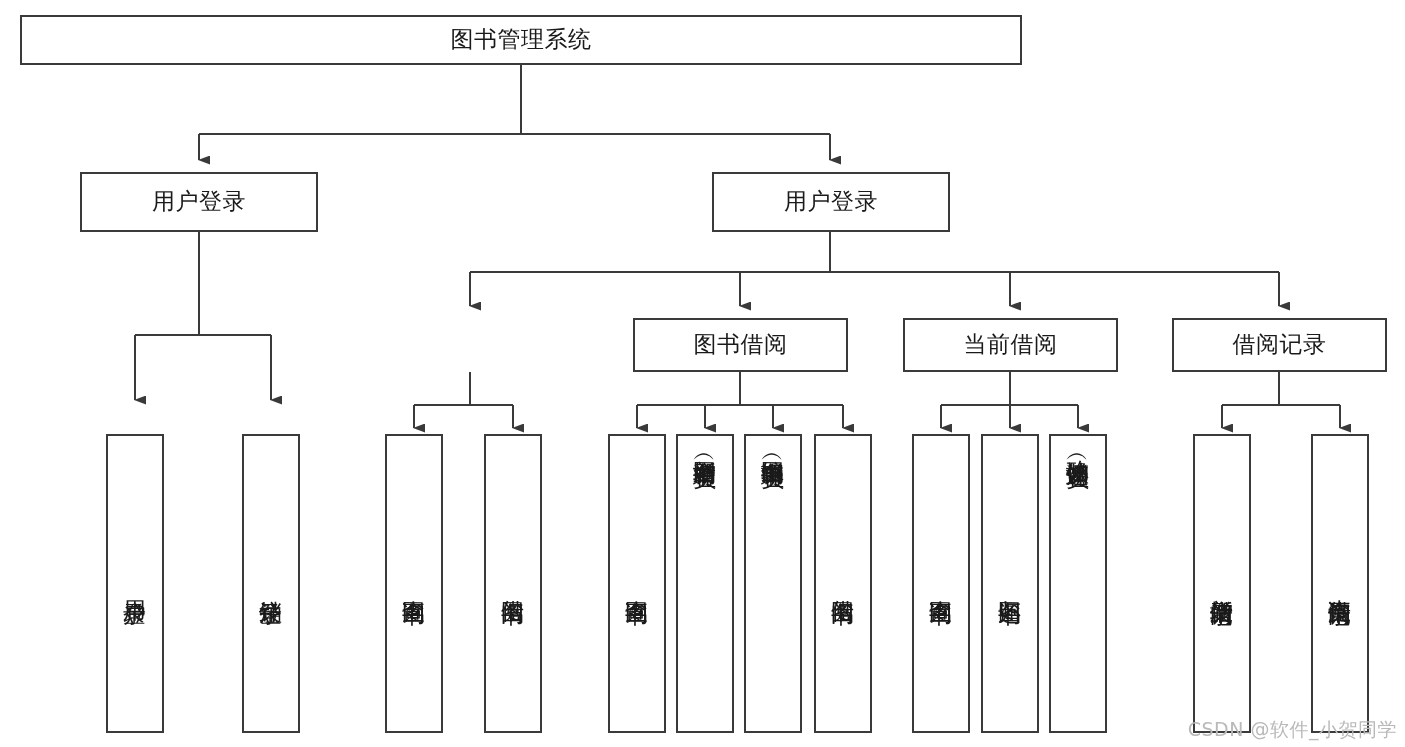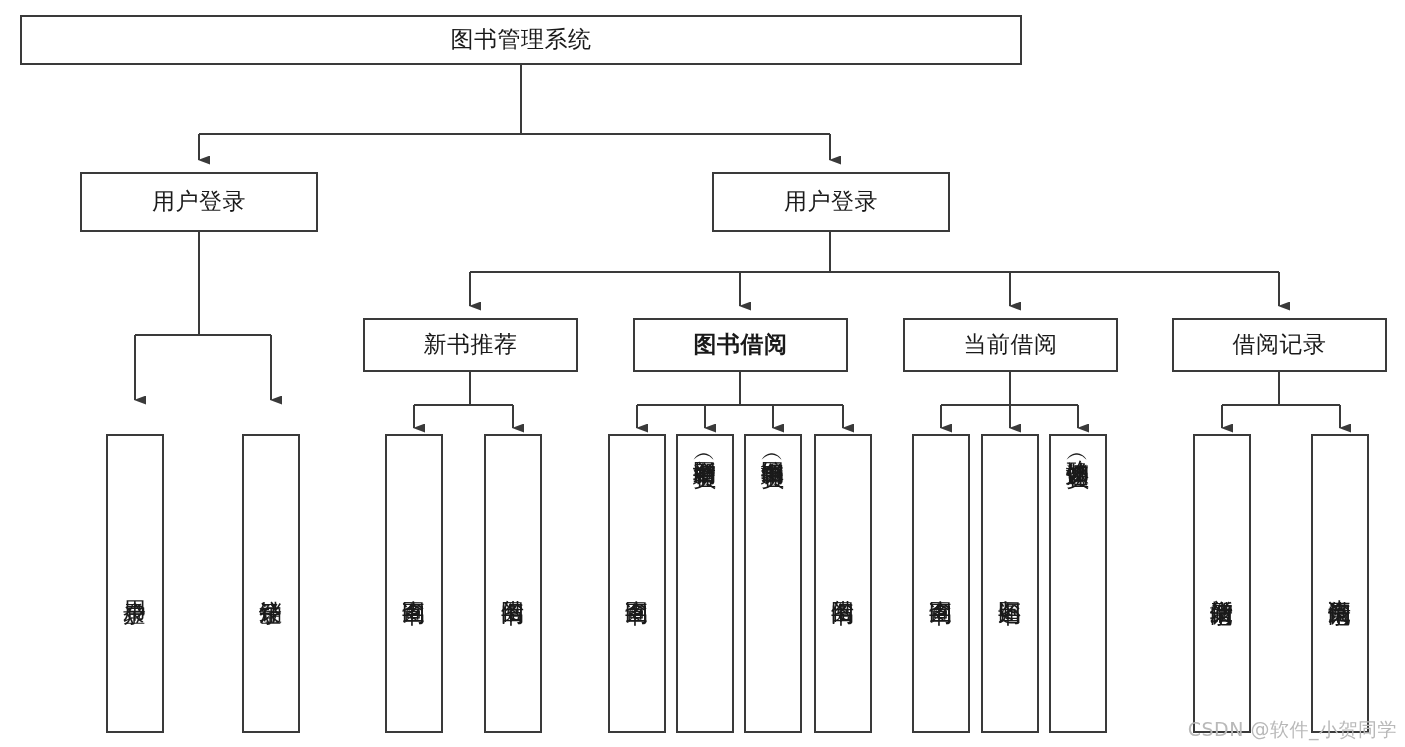--- a/index.html
+++ b/index.html
@@ -132,25 +132,22 @@
   </div>
 
   <div class="node horiz" style="left:80px; top:172px; width:238px; height:60px;">
     <span>用户登录</span>
   </div>
 
   <div class="node horiz" style="left:712px; top:172px; width:238px; height:60px;">
     <span>用户登录</span>
   </div>
 
-  <div class="node horiz" style="left:363px; top:318px; width:215px; height:54px;">
-    <span>新书推荐</span>
-  </div>
-
-  <div class="node horiz" style="left:633px; top:318px; width:215px; height:54px;font-weight:bold;">
+
+  <div class="node horiz" style="left:633px; top:318px; width:215px; height:54px;">
     <span>图书借阅</span>
   </div>
 
   <div class="node horiz" style="left:1172px; top:318px; width:215px; height:54px;">
     <span>借阅记录</span>
   </div>
 
   <div class="node horiz" style="left:903px; top:318px; width:215px; height:54px;">
     <span>当前借阅</span>
   </div>

